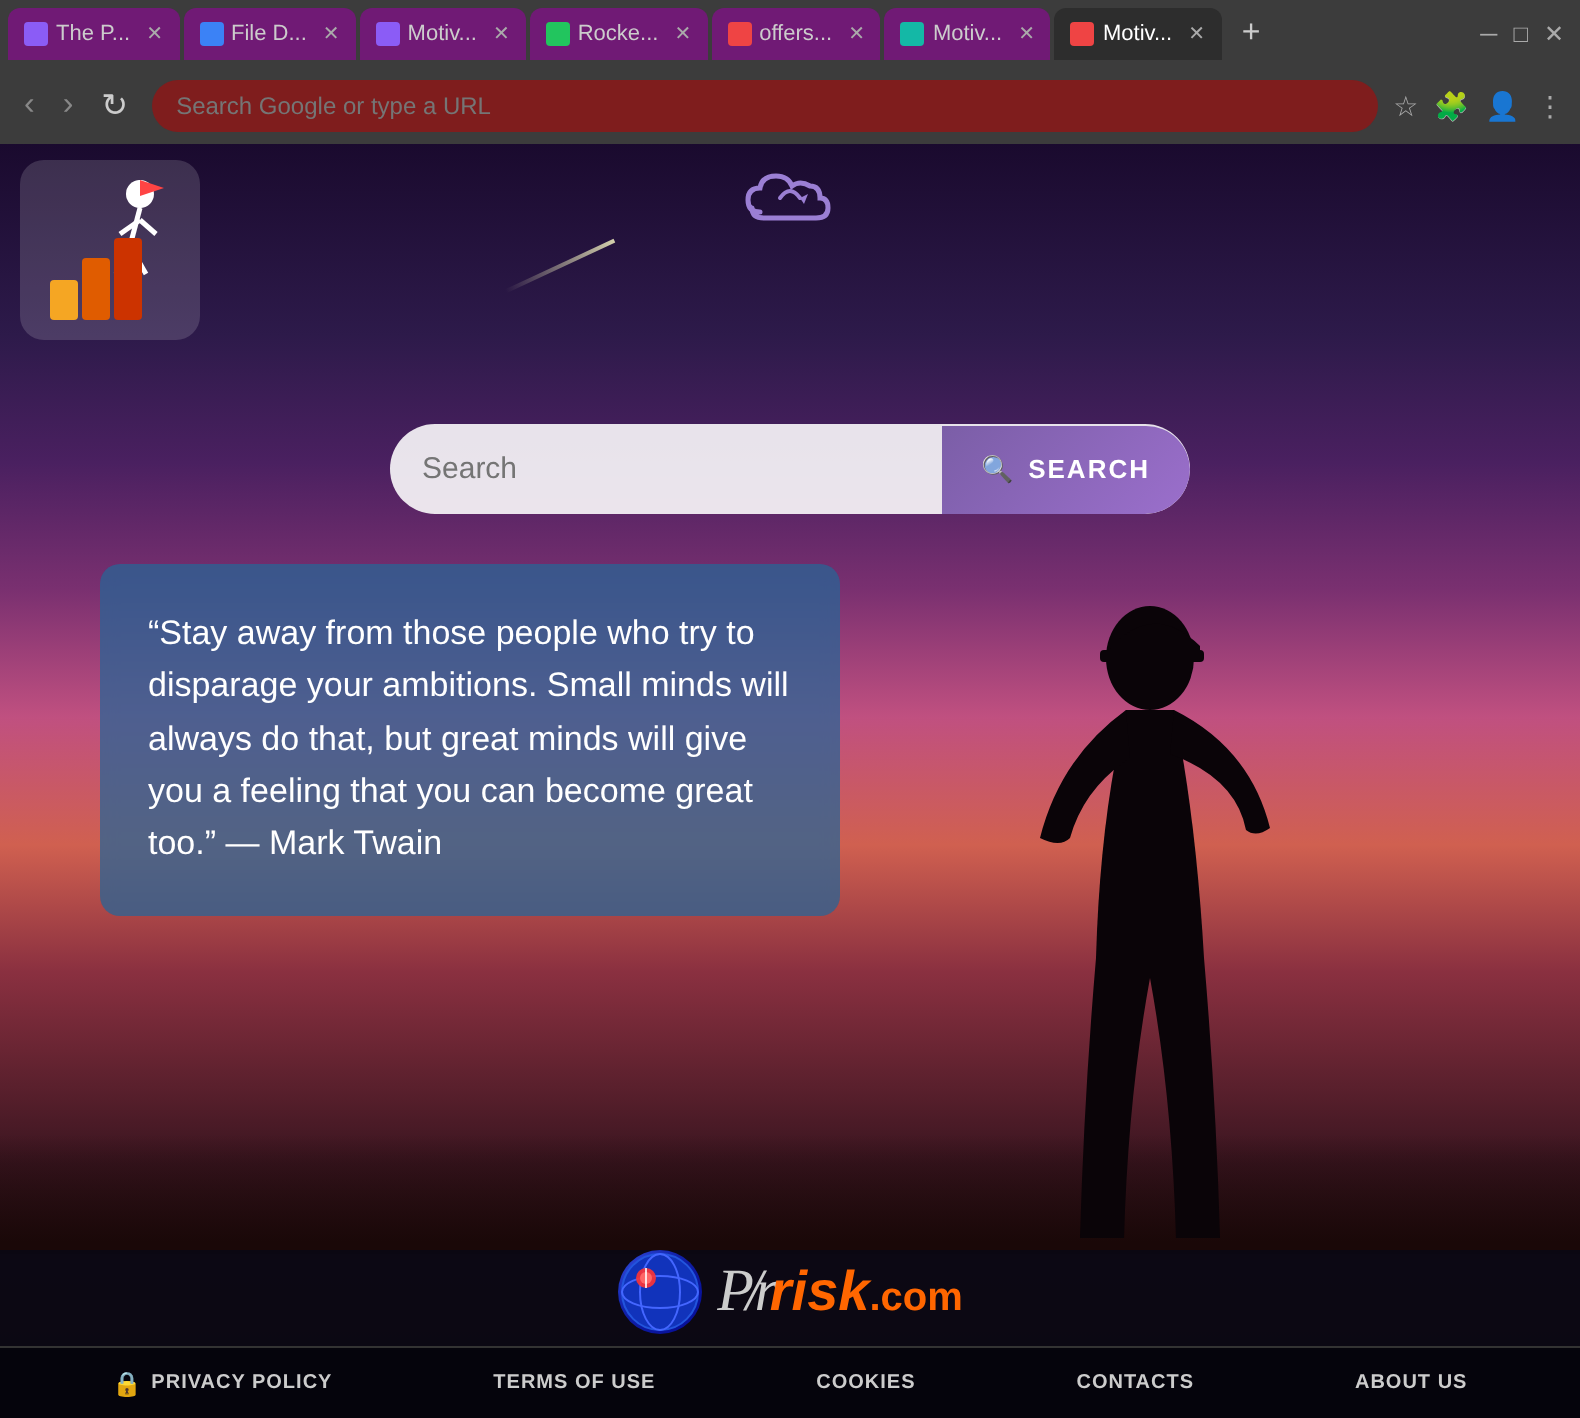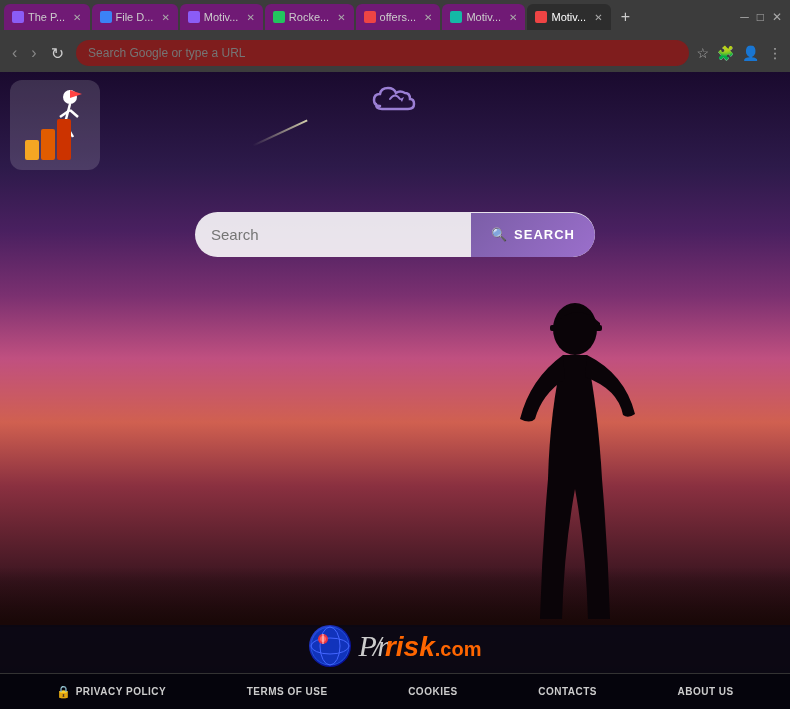--- a/index.html
+++ b/index.html
@@ -525,20 +525,23 @@
   <div class="search-area">
     <div class="search-box">
       <input class="search-input-field" type="text" placeholder="Search" style="">
       <button class="search-btn">
         <span>🔍</span>
         <span>SEARCH</span>
       </button>
     </div>
   </div>
 
+  <div class="quote-card">
+    <p>“Stay away from those people who try to disparage your ambitions. Small minds will always do that, but great minds will give you a feeling that you can become great too.” — Mark Twain</p>
+  </div>
 
   <div class="bottom-bar">
 
     <div class="brand-area">
 
       <div class="brand-globe">
         <svg viewBox="0 0 42 42" width="42" height="42" xmlns="http://www.w3.org/2000/svg">
           <circle cx="21" cy="21" r="19" fill="#1133bb" stroke="#2255dd" stroke-width="1"></circle>
           <ellipse cx="21" cy="21" rx="10" ry="19" fill="none" stroke="#4466ff" stroke-width="1"></ellipse>
           <ellipse cx="21" cy="21" rx="19" ry="8" fill="none" stroke="#4466ff" stroke-width="1"></ellipse>

